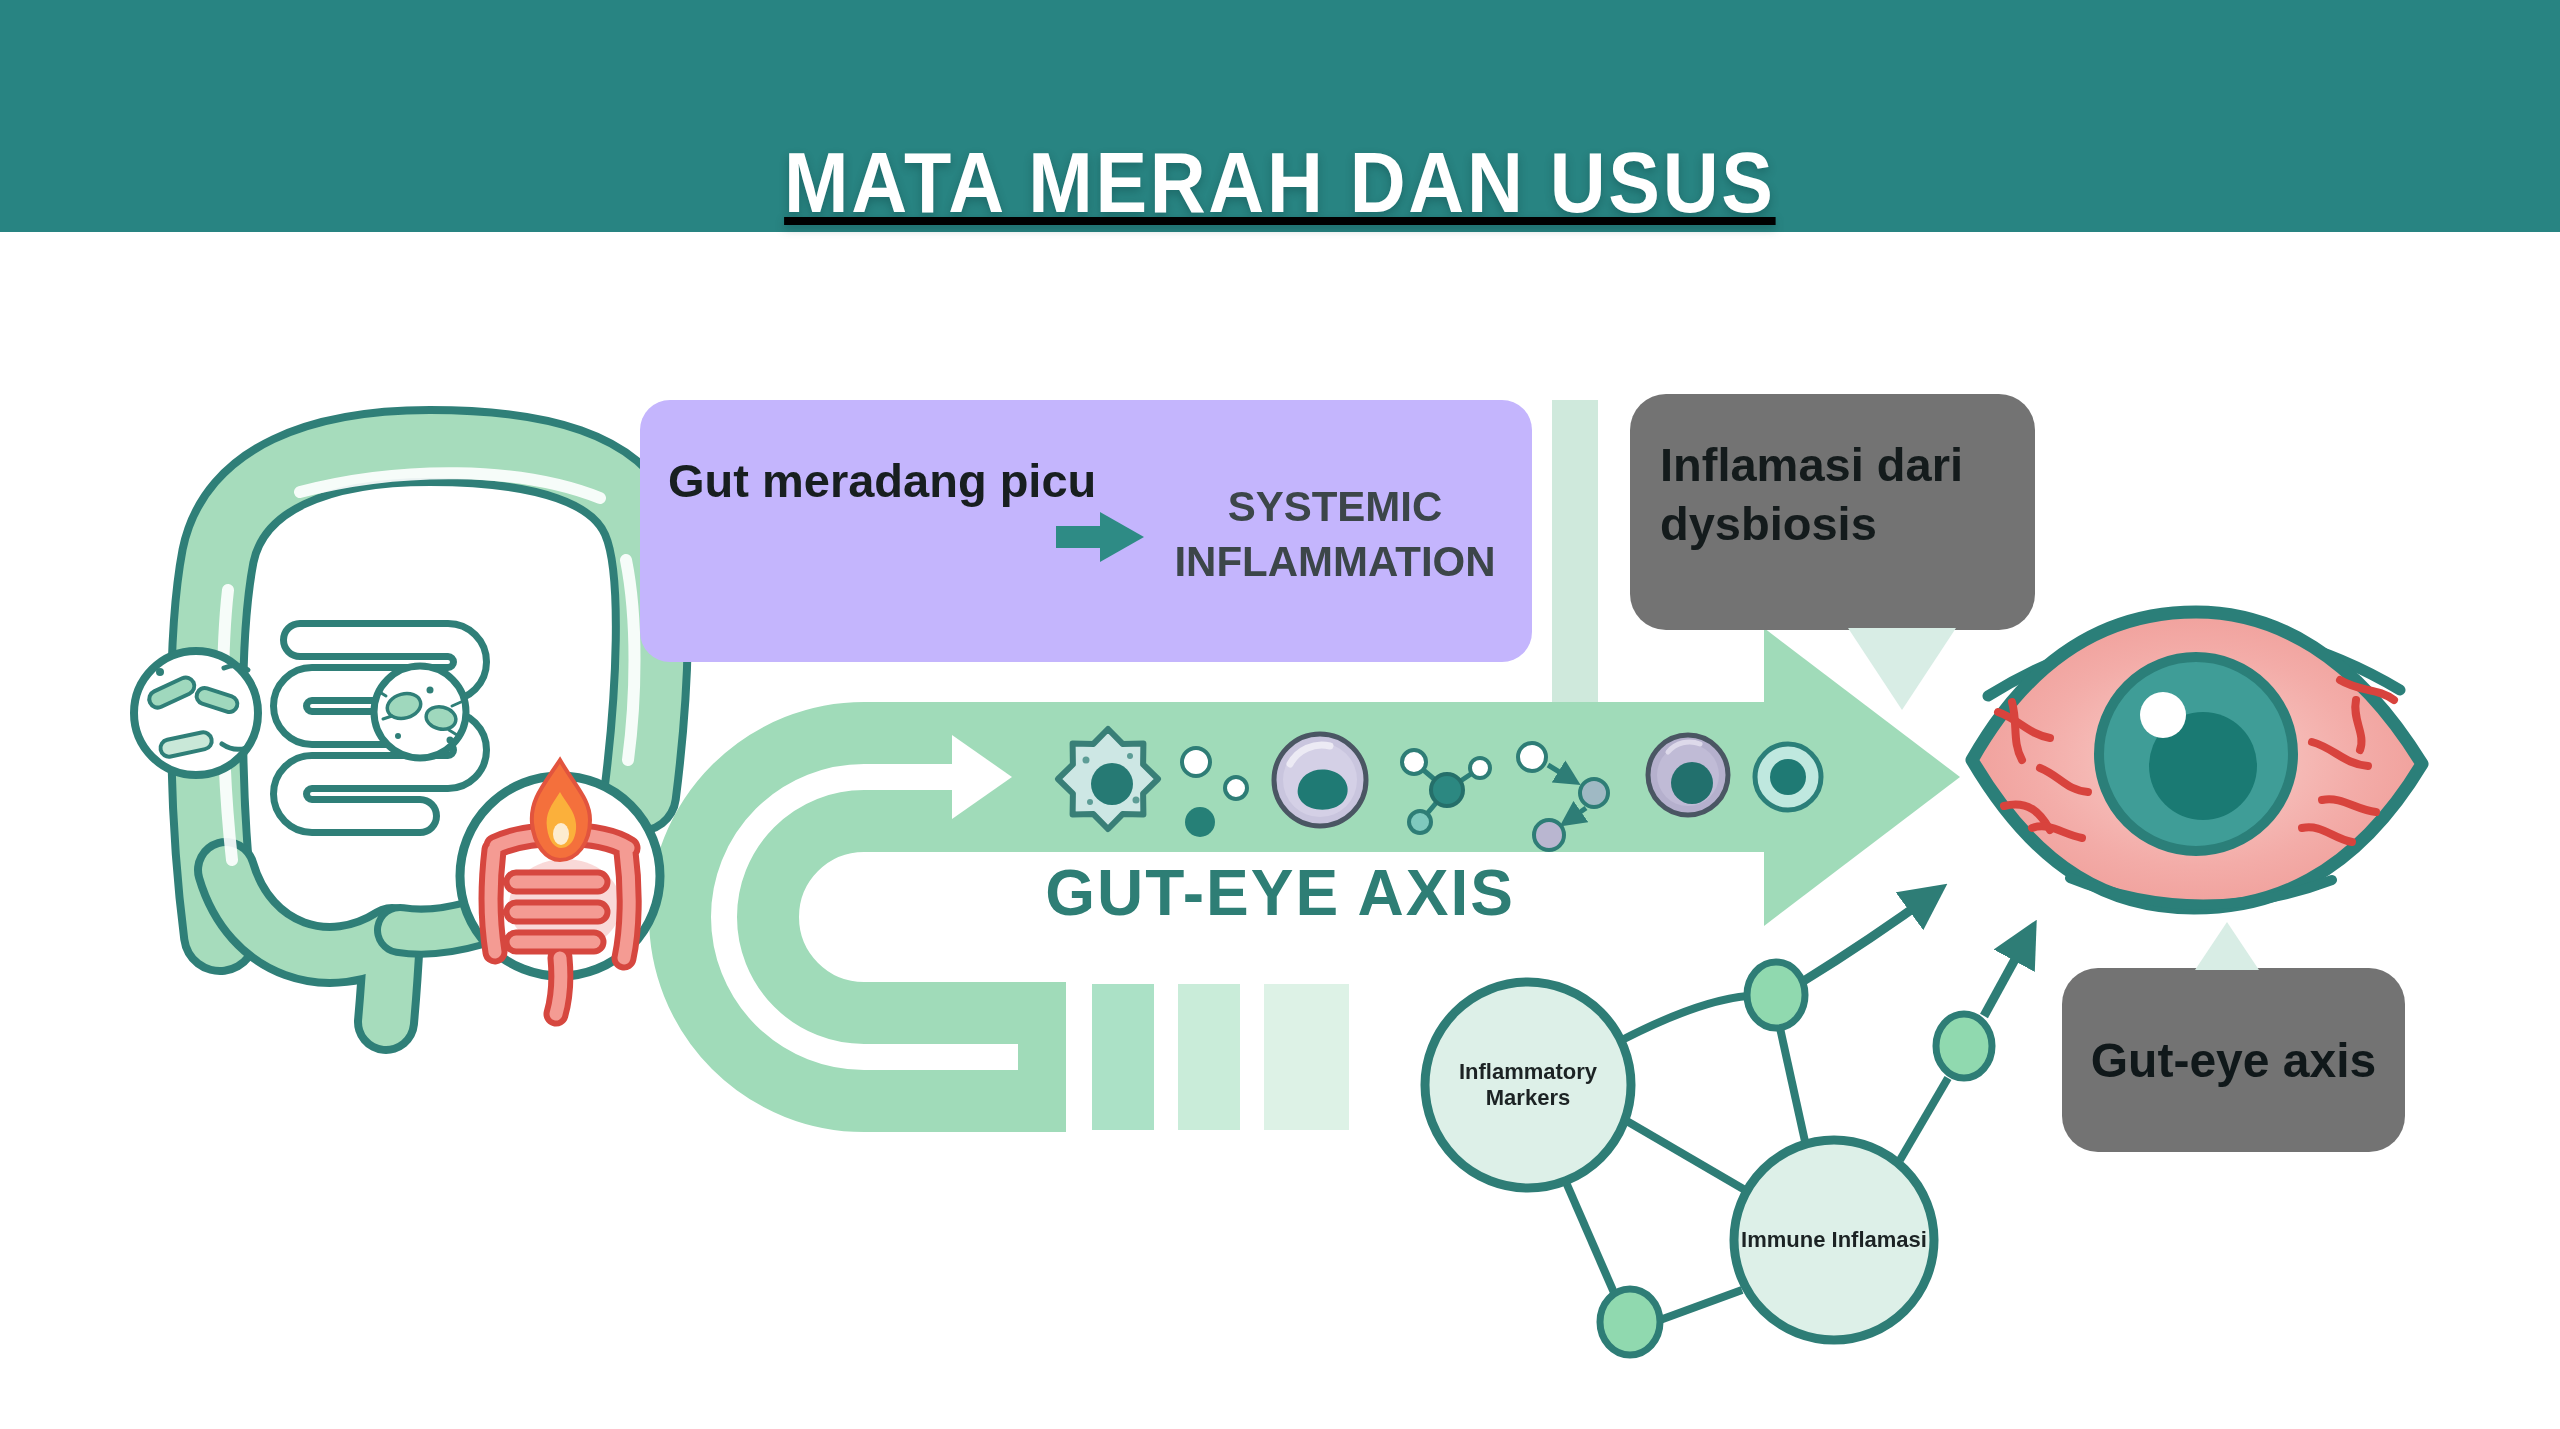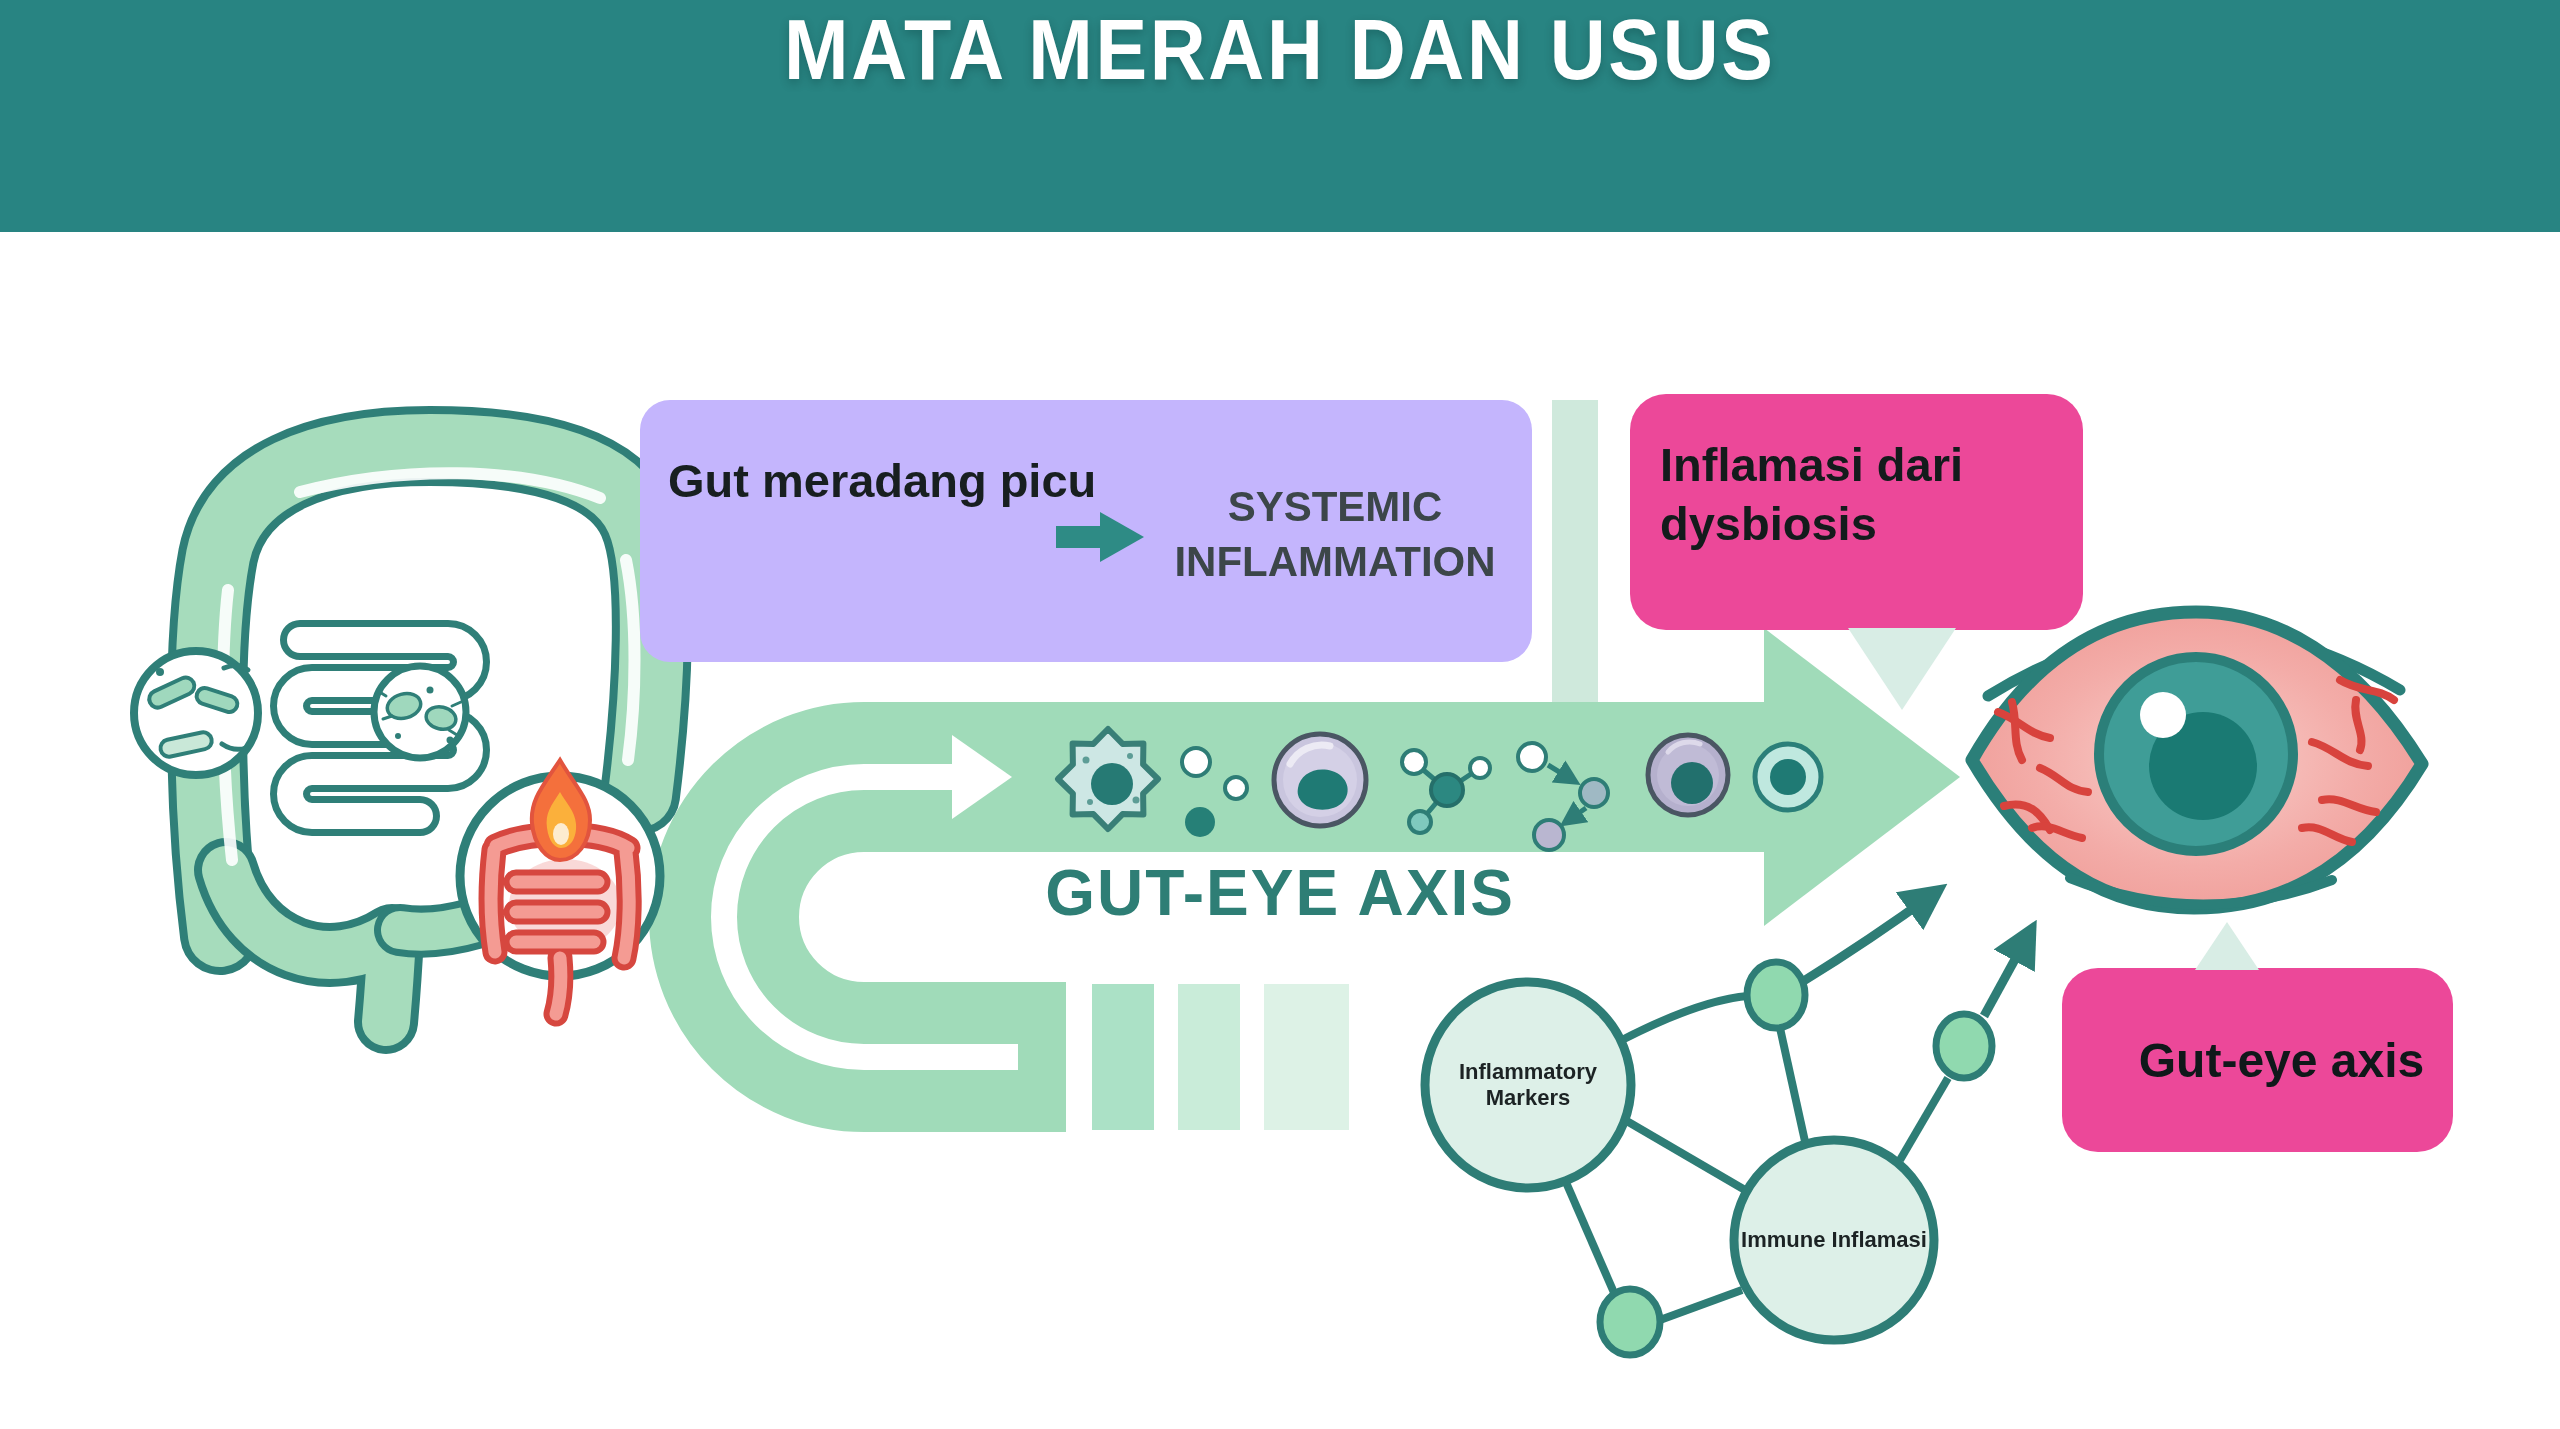--- a/index.html
+++ b/index.html
@@ -1,33 +1,33 @@
 <!DOCTYPE html>
 <html><head>
 <meta charset="utf-8">
 <style>
   html,body{margin:0;padding:0;background:#ffffff;}
   .stage{position:relative;width:2560px;height:1429px;background:#ffffff;overflow:hidden;
          font-family:"Liberation Sans",sans-serif;}
   
   .header{position:absolute;left:0;top:0;width:2560px;height:232px;background:#288482;
-          display:flex;align-items:flex-start;justify-content:center;}
+          display:flex;align-items:flex-end;justify-content:center;text-decoration:underline;}
   .header .title{font-size:86px;font-weight:700;color:#ffffff;letter-spacing:3px;
           transform:scaleX(.9);white-space:nowrap;text-shadow:0 4px 10px rgba(0,40,40,.28);}
   
   .art{position:absolute;left:0;top:0;width:2560px;height:1429px;}
   
   .panel{position:absolute;background:#c4b5fd;border-radius:30px;}
   .box-trigger{left:640px;top:400px;width:892px;height:262px;}
   .box-trigger .left-label{position:absolute;left:28px;top:52px;width:470px;
         font-size:47px;line-height:1.22;font-weight:700;color:#181f20;}
   .box-trigger .right-label{position:absolute;left:498px;top:80px;width:394px;text-align:center;
         font-size:42px;line-height:1.3;font-weight:700;color:#3c4649;}
   .box-trigger .arrow-wrap{position:absolute;left:414px;top:108px;width:92px;height:58px;}
-  .bubble{position:absolute;background:#ec4899;padding-left:48px;}
+  .bubble{position:absolute;background:#737373;}
   .bubble-dysbiosis{left:1630px;top:394px;width:405px;height:236px;border-radius:36px;}
   .bubble-dysbiosis .txt{position:absolute;left:30px;top:42px;width:352px;
         font-size:47px;line-height:1.25;font-weight:700;color:#141b1c;}
   .tail-down{position:absolute;left:218px;top:234px;width:0;height:0;
         border-left:54px solid transparent;border-right:54px solid transparent;
         border-top:82px solid #d8ede5;}
   .bubble-guteye{left:2062px;top:968px;width:343px;height:184px;border-radius:36px;
         display:flex;align-items:center;justify-content:center;}
   .bubble-guteye .txt{font-size:48px;font-weight:700;color:#10181a;}
   .tail-up{position:absolute;left:133px;top:-46px;width:0;height:0;

